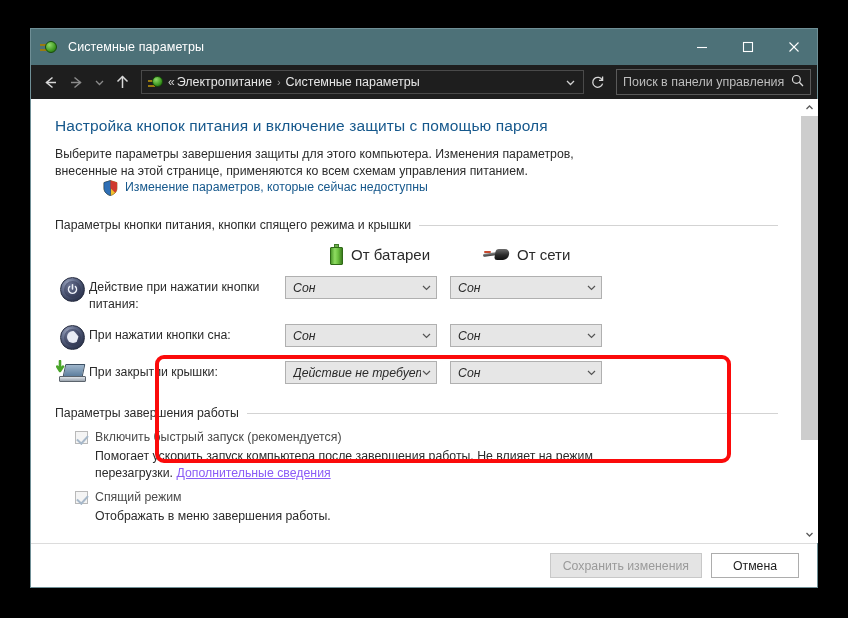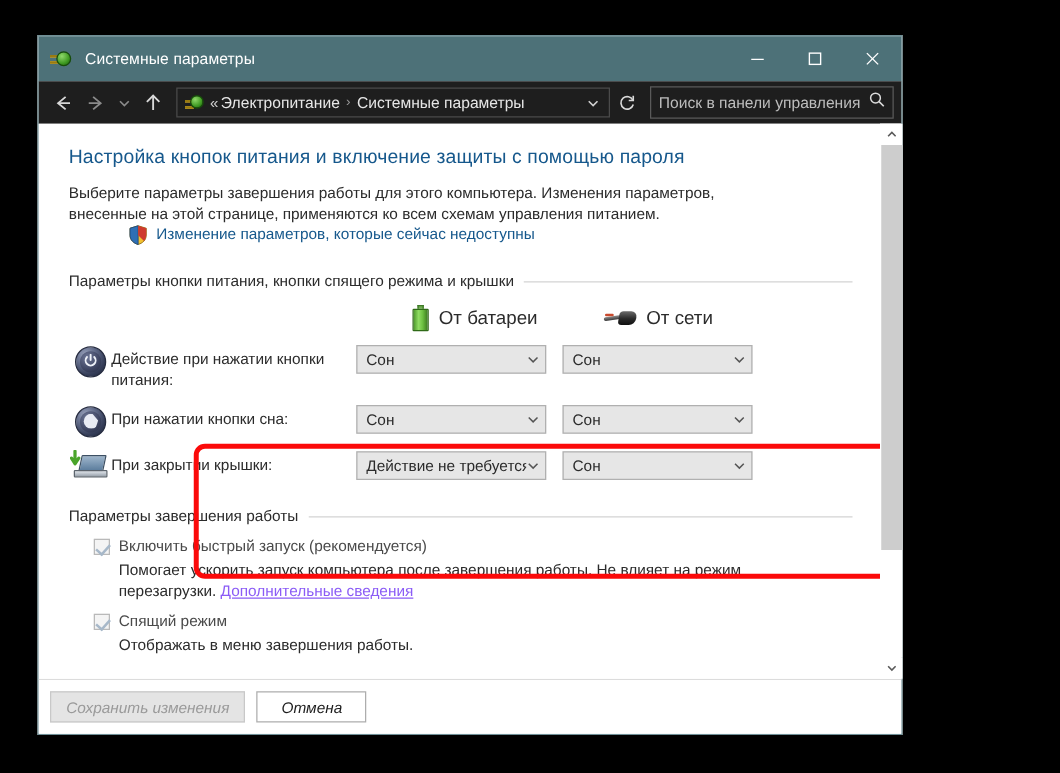--- a/index.html
+++ b/index.html
@@ -7,21 +7,21 @@
     margin: 0; padding: 0;
     width: 848px; height: 618px;
     background: #000000;
     font-family: "Liberation Sans", sans-serif;
     overflow: hidden;
   }
 
   #window {
     position: absolute;
     left: 30px; top: 28px;
-    width: 692px; height: 560px;
+    width: 788px; height: 560px;
     background: #ffffff;
     border: 1px solid #6f8f96;
     display: flex;
     flex-direction: column;
   }
 
   
   #titlebar {
     height: 36px;
     background: #4d7178;
@@ -254,20 +254,21 @@
   .combo {
     width: 152px; height: 23px;
     flex: none;
     background: #e6e6e6;
     border: 1px solid #b0b0b0;
     display: flex; align-items: center;
     padding: 0 4px 0 7px;
     font-size: 12.3px;
     color: #2b2b2b;
     margin-right: 13px;
+    font-style: italic;
   }
   .combo .ctext { flex: 1 1 auto; white-space: nowrap; overflow: hidden; }
   .combo .carrow { flex: none; color: #555; display: flex; align-items: center; }
 
   
   .pwr-ico {
     width: 25px; height: 25px; border-radius: 50%;
     background: radial-gradient(circle at 32% 26%, #9aa3bd 0%, #5d6785 38%, #343c57 70%, #20263a 100%);
     border: 1px solid #262c40;
     display: flex; align-items: center; justify-content: center;
@@ -369,23 +370,22 @@
     position: absolute; left: 0; top: 0;
     width: 17px; height: 79%;
     background: #cdcdcd;
   }
 
   
   #bottombar {
     height: 44px; flex: none;
     background: #ffffff;
     border-top: 1px solid #dcdcdc;
-    display: flex; align-items: center; 
+    display: flex; align-items: center; justify-content: flex-end;
     padding-right: 18px;
-    font-style: italic;
   }
   .btn {
     height: 25px;
     min-width: 88px;
     padding: 0 12px;
     font-size: 12.3px;
     border: 1px solid #adadad;
     background: #ffffff;
     color: #1d1d1d;
     display: flex; align-items: center; justify-content: center;
@@ -488,21 +488,21 @@
             <line x1="8.3" y1="8.3" x2="12" y2="12" stroke="currentColor" stroke-width="1.3"></line>
           </svg>
       </span>
     </div>
   </div>
 
   <div id="contentwrap">
     <div id="content">
 
       <h1 class="page-title">Настройка кнопок питания и включение защиты с помощью пароля</h1>
-      <p class="page-desc">Выберите параметры завершения работы для этого компьютера. Изменения параметров, внесенные на этой странице, применяются ко всем схемам управления питанием.</p>
+      <p class="page-desc">Выберите параметры завершения защиты для этого компьютера. Изменения параметров, внесенные на этой странице, применяются ко всем схемам управления питанием.</p>
 
       <div class="shield-link-row">
         <span class="shield">
           <svg width="15" height="16" viewBox="0 0 15 16">
             <path d="M7.5 0.6 L14 2.6 L14 8 C14 12.2 10.9 14.6 7.5 15.6 C4.1 14.6 1 12.2 1 8 L1 2.6 Z" fill="#f2c12e" stroke="#8a6a11" stroke-width="0.7"></path>
             <path d="M7.5 0.6 L1 2.6 L1 8 C1 12.2 4.1 14.6 7.5 15.6 Z" fill="#2f6fb5" stroke="#1d4a7d" stroke-width="0.7"></path>
             <path d="M7.5 0.6 L14 2.6 L14 8 C14 10 13.3 11.5 12.2 12.7 L7.5 8.2 Z" fill="#cf3a2e"></path>
             <path d="M1 8 C1 10.2 1.9 11.8 3.1 13 L7.5 8.2 L7.5 15.6 C9 15.2 10.5 14.3 11.6 13.1 L7.5 8.2 Z" fill="#f5f5f5" opacity="0.0"></path>
           </svg>
         </span>

